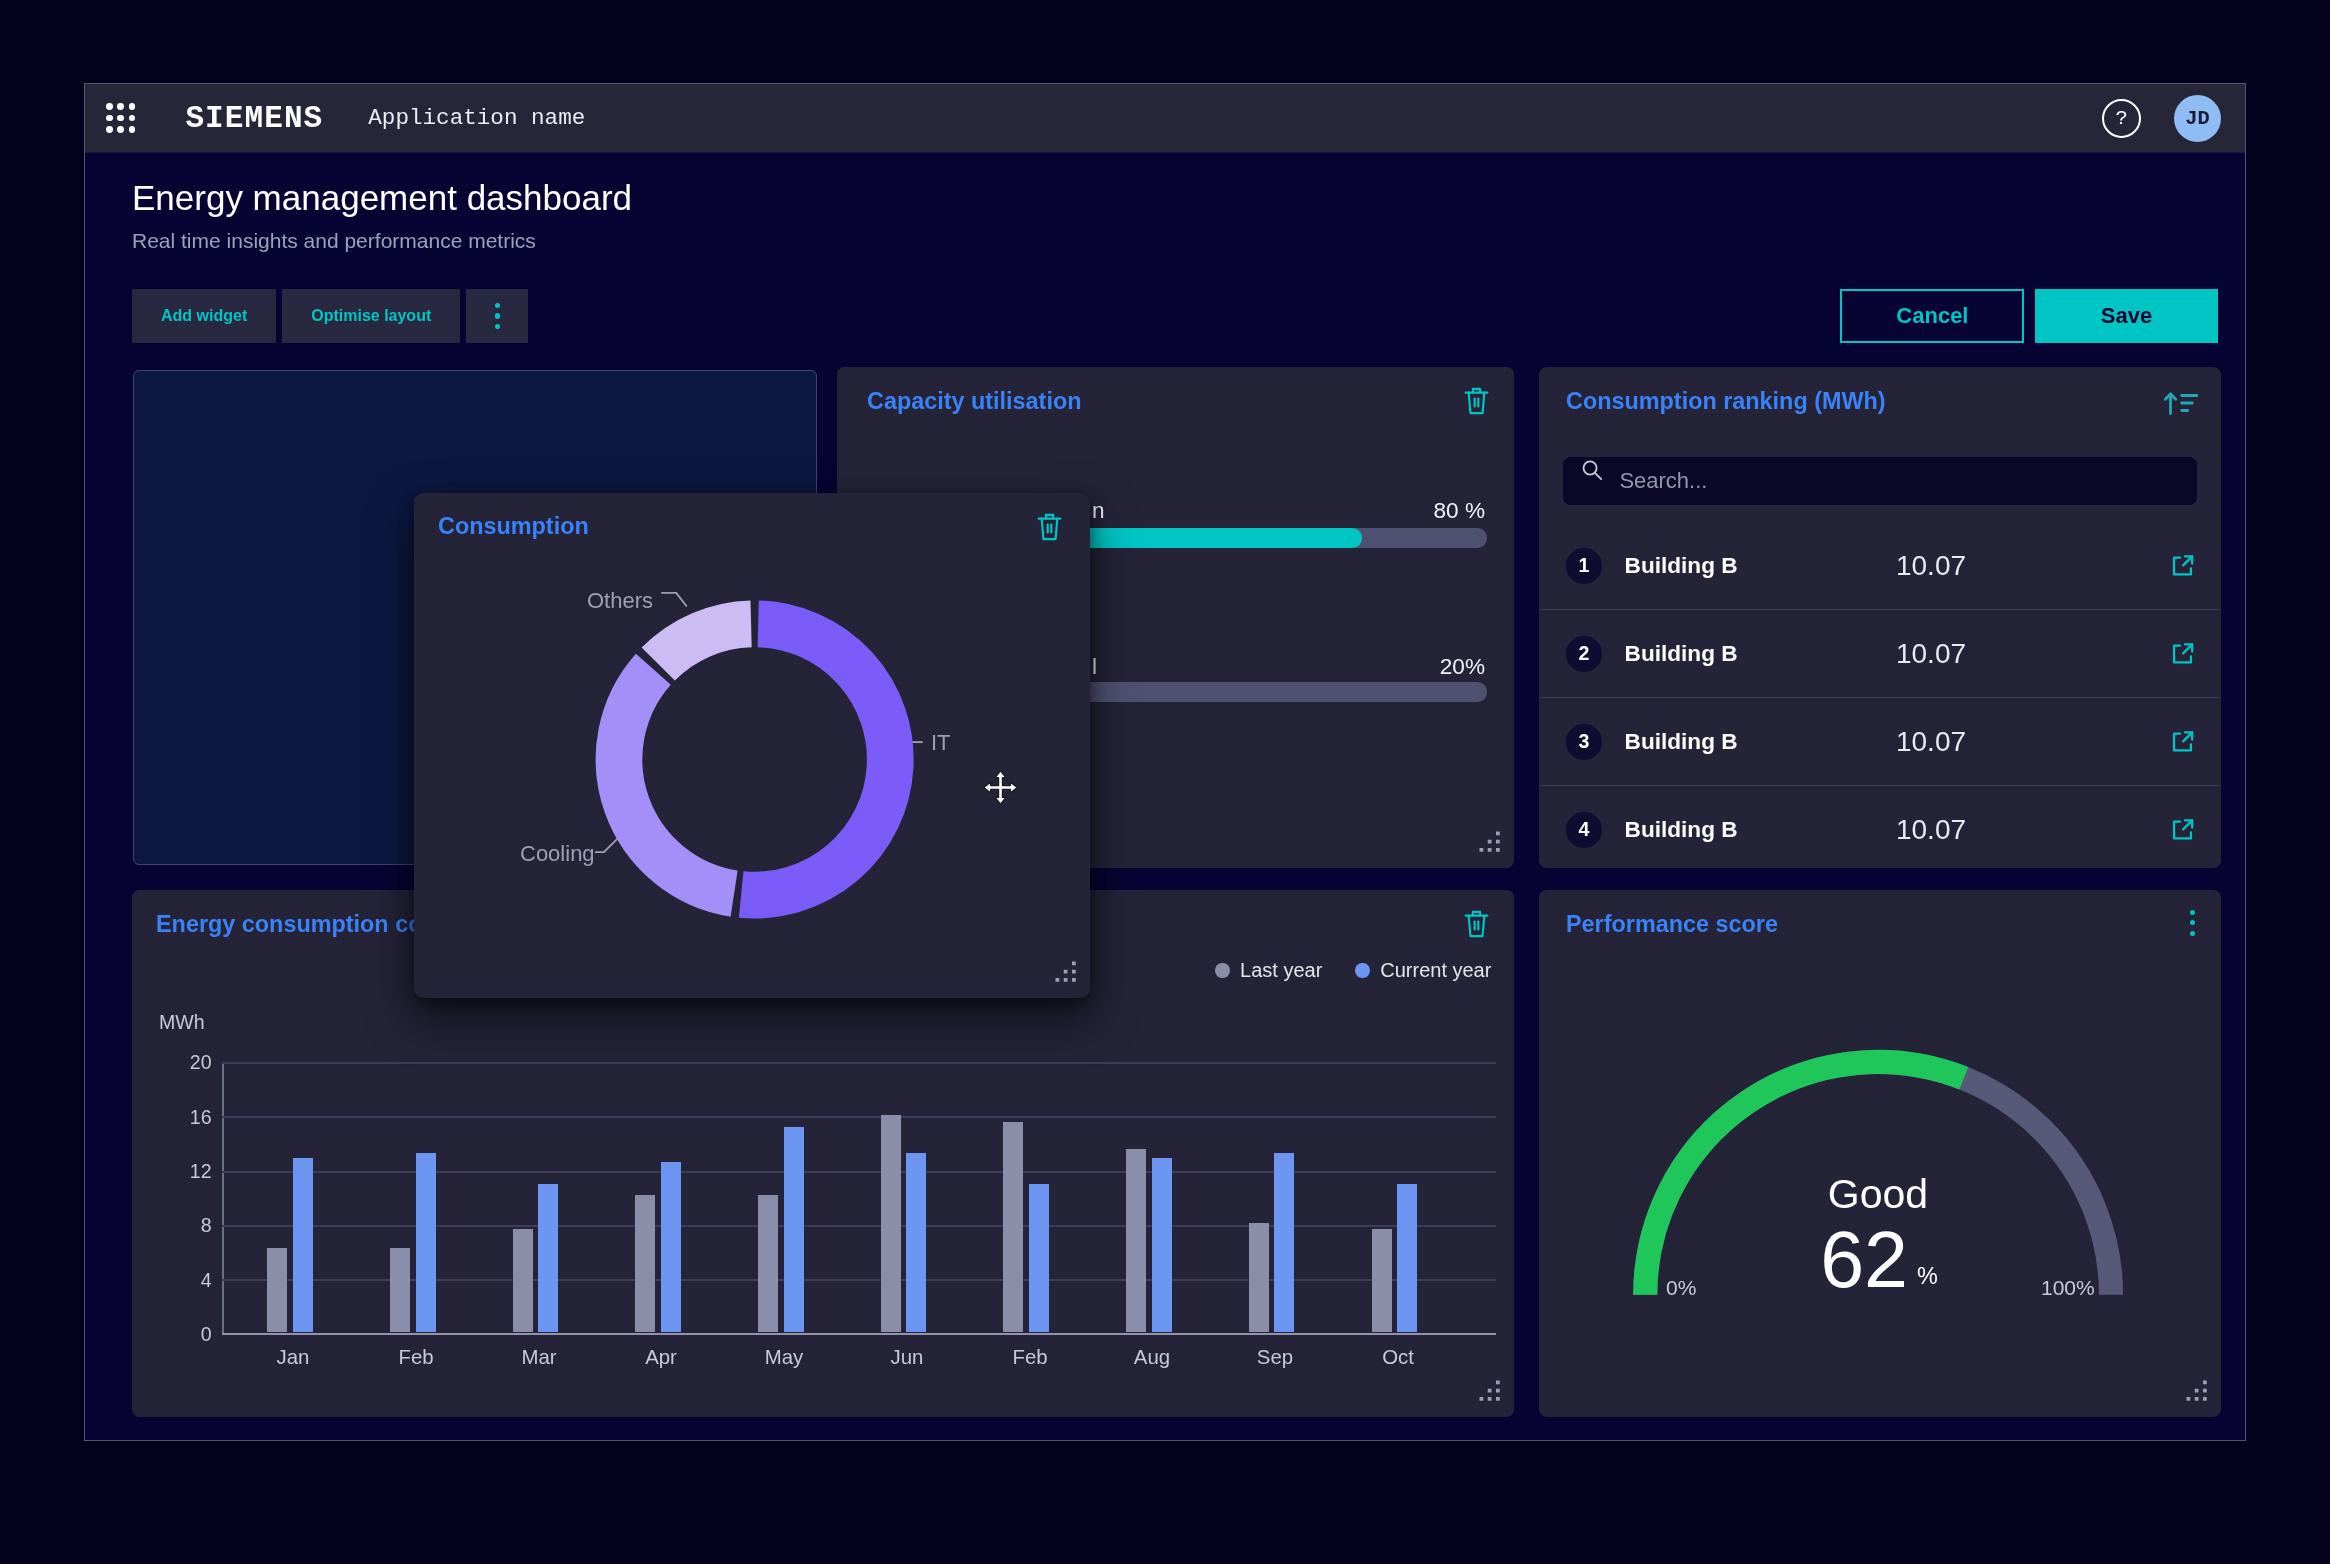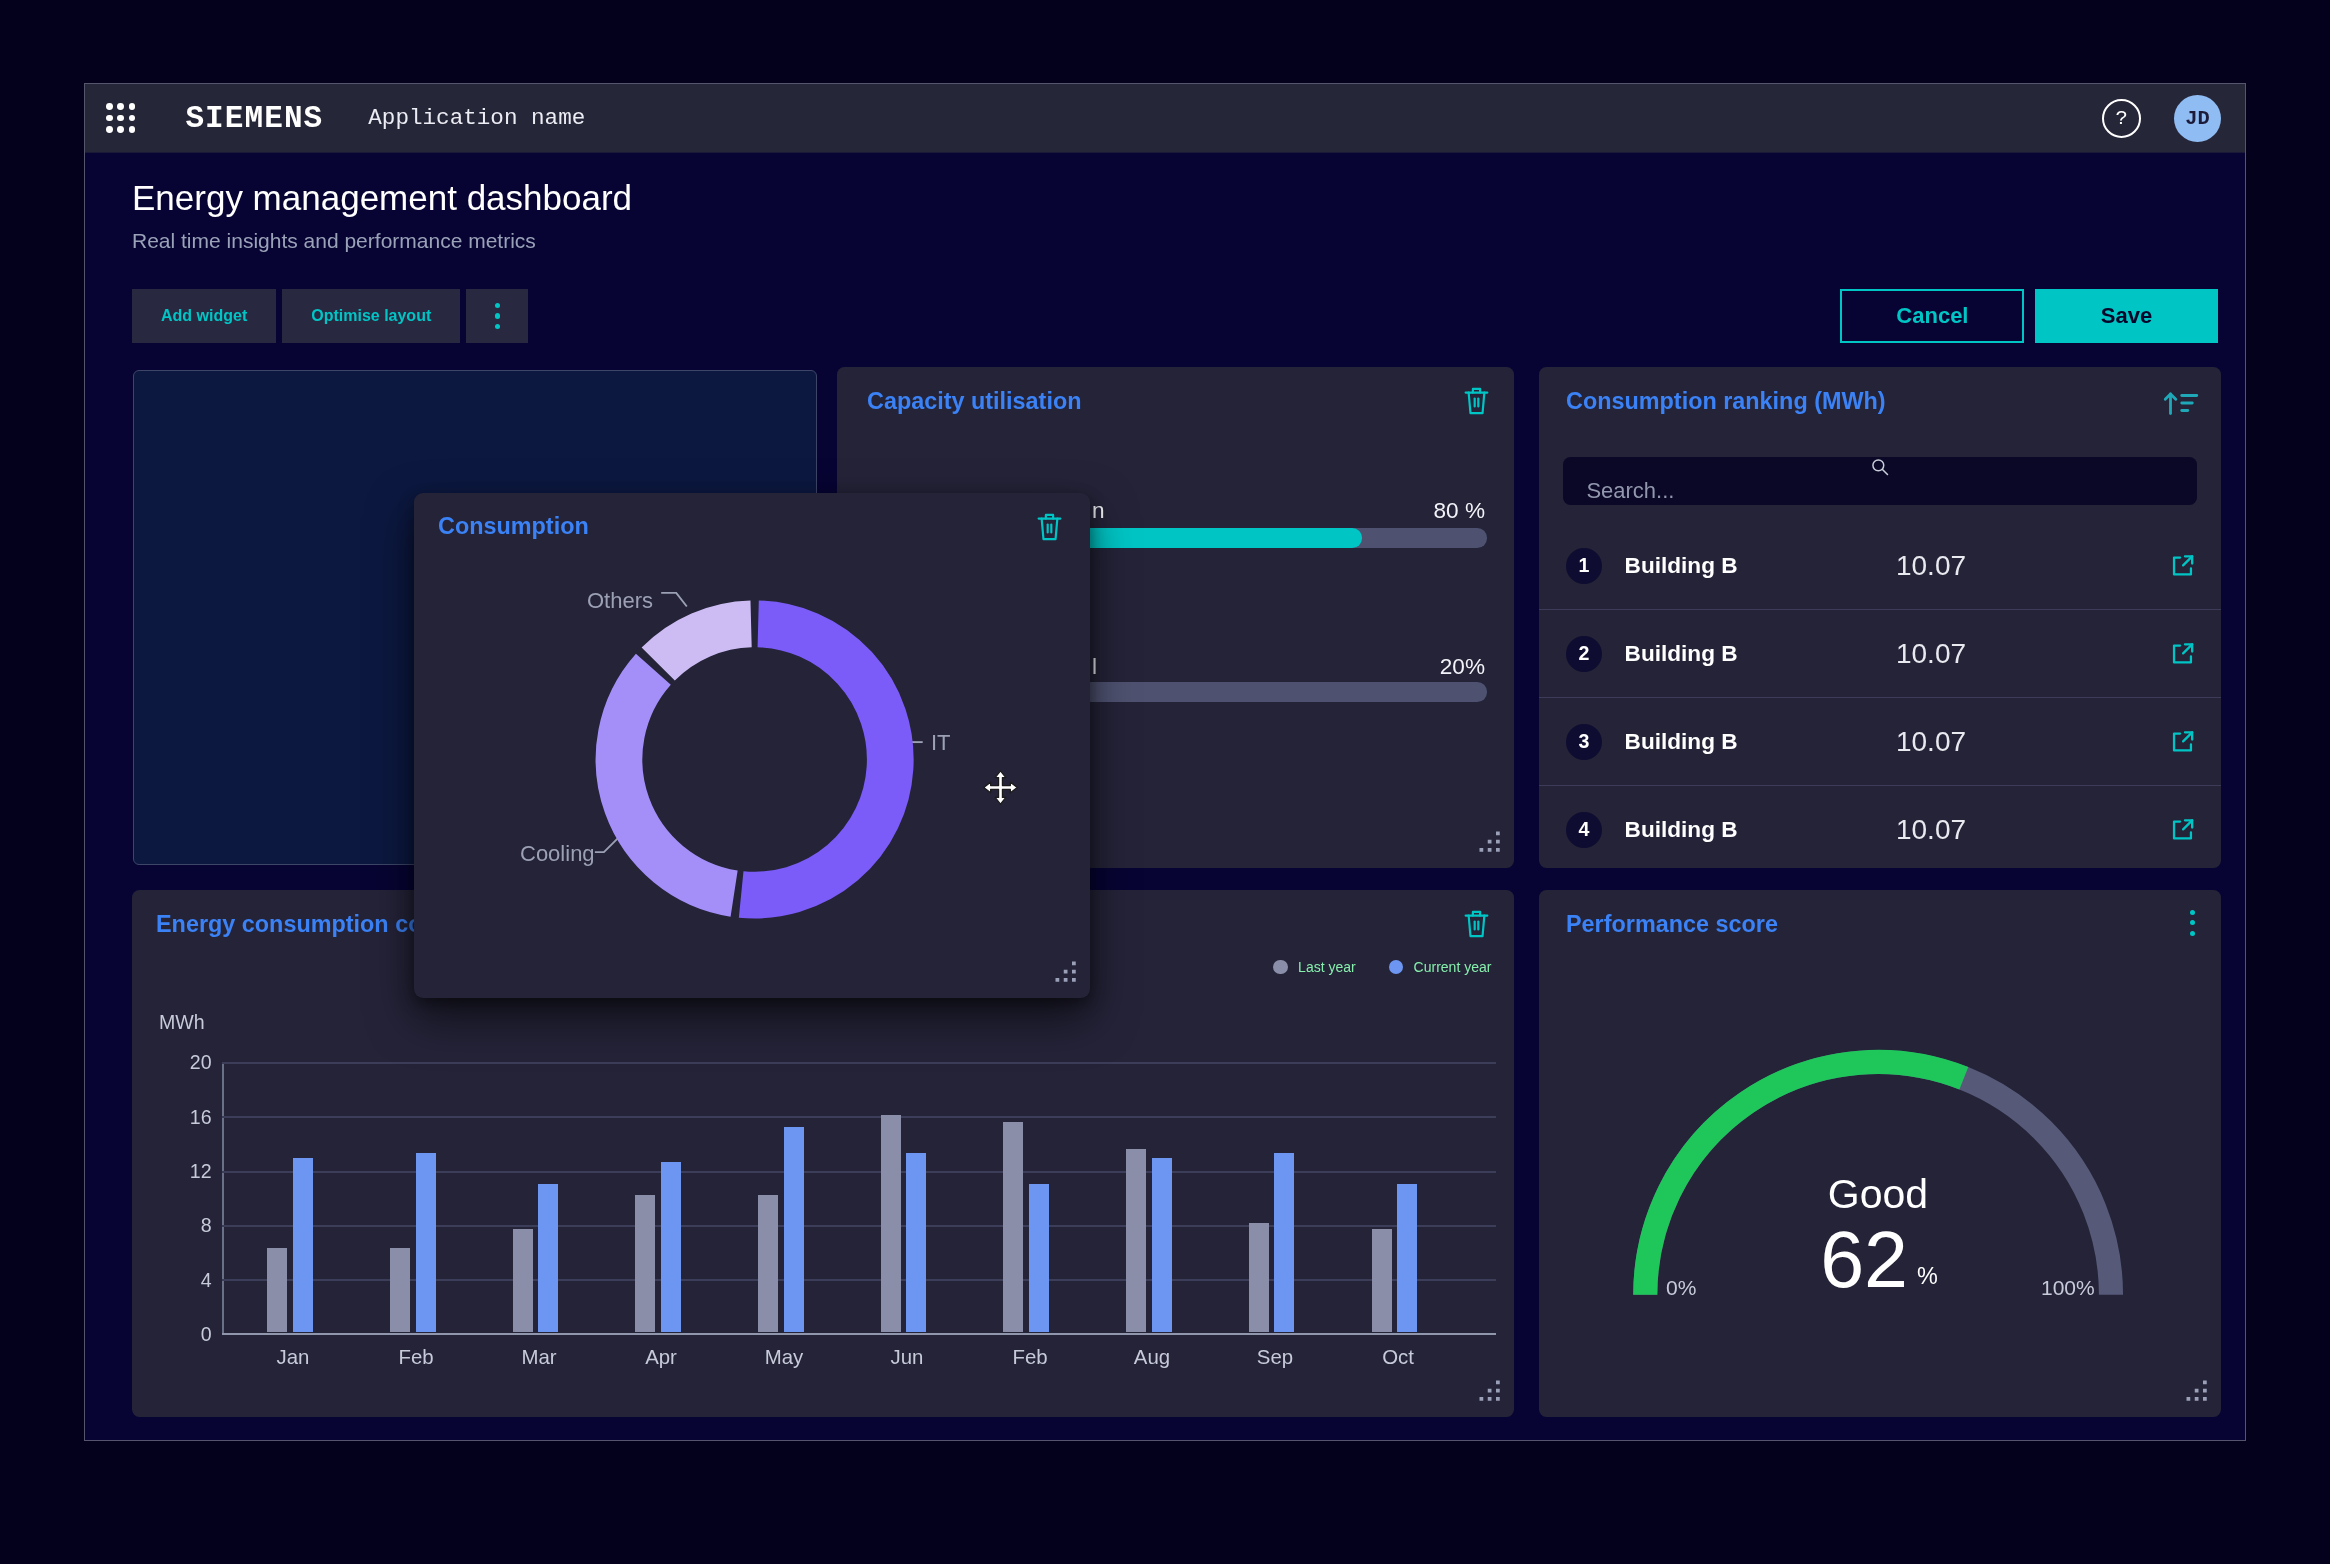--- a/index.html
+++ b/index.html
@@ -44,35 +44,35 @@
   .handle{position:absolute;right:12px;bottom:10.6px;}
   
   .placeholder{position:absolute;background:#0C1840;border:1.5px solid #3D4668;border-radius:6px;}
   
   .cap-val{position:absolute;right:29px;font-size:22.6px;color:#F2F3F8;}
   .cap-frag{position:absolute;left:255px;font-size:22.6px;color:#F2F3F8;}
   .cap-track{position:absolute;left:27px;width:623px;height:19.6px;border-radius:9.8px;background:#4E5270;overflow:hidden;}
   .cap-fill{height:100%;border-radius:9.8px;background:#00C5C5;}
   
   .search{position:absolute;left:24px;top:90px;width:634px;height:48px;background:#0A0826;
-    border-radius:7.5px;display:flex;align-items:center;box-sizing:border-box;padding:0 16.6px;flex-direction:column;}
+    border-radius:7.5px;display:flex;box-sizing:border-box;padding:0 16.6px;}
   .search input{background:transparent;border:none;outline:none;color:#E8EAF2;font-size:22px;
     margin-left:13.6px;width:100%;font-family:"Liberation Sans",sans-serif;}
   .search input::placeholder{color:#9297AD;}
   .rank-list{position:absolute;left:0;top:155px;width:100%;}
   .rank-row{position:relative;height:87px;display:flex;align-items:center;}
   .rank-row.bordered{border-top:1.5px solid #3C3C58;}
   .badge{width:36px;height:36px;border-radius:50%;background:#0E0C30;color:#FFF;font-size:19.6px;
     font-weight:700;display:flex;align-items:center;justify-content:center;margin-left:27px;}
   .rname{font-size:22.6px;font-weight:700;color:#FFF;margin-left:22.6px;}
   .rval{position:absolute;left:324px;width:136px;text-align:center;font-size:28px;color:#E9EAF0;}
   .rlink{position:absolute;right:24px;top:50%;transform:translateY(-50%);cursor:pointer;line-height:0;}
   
   .legend{position:absolute;right:22.6px;top:69px;display:flex;gap:33px;align-items:center;}
-  .legend .item{display:flex;align-items:center;gap:10.6px;font-size:14px;color:#86efac;}
+  .legend .item{display:flex;align-items:center;gap:10.6px;font-size:20px;color:#e5e5e5;}
   .legend .dot{width:14.3px;height:14.3px;border-radius:50%;}
   .ylab{position:absolute;left:27px;top:121px;font-size:19.6px;color:#C7CBD9;}
   .plot{position:absolute;left:90px;top:172px;width:1274px;height:271px;}
   .gridline{position:absolute;left:0;width:100%;height:1.5px;background:#3C3D58;}
   .gridline.zero{background:#9096AC;}
   .plot .yaxis{position:absolute;left:0;top:0;width:1.5px;height:273px;background:#6B7089;}
   .ytick{position:absolute;right:0;font-size:19.6px;color:#C7CBD9;}
   .bar{position:absolute;bottom:1.5px;width:19.6px;}
   .xtick{position:absolute;width:90px;text-align:center;font-size:20.4px;color:#C7CBD9;}
   

